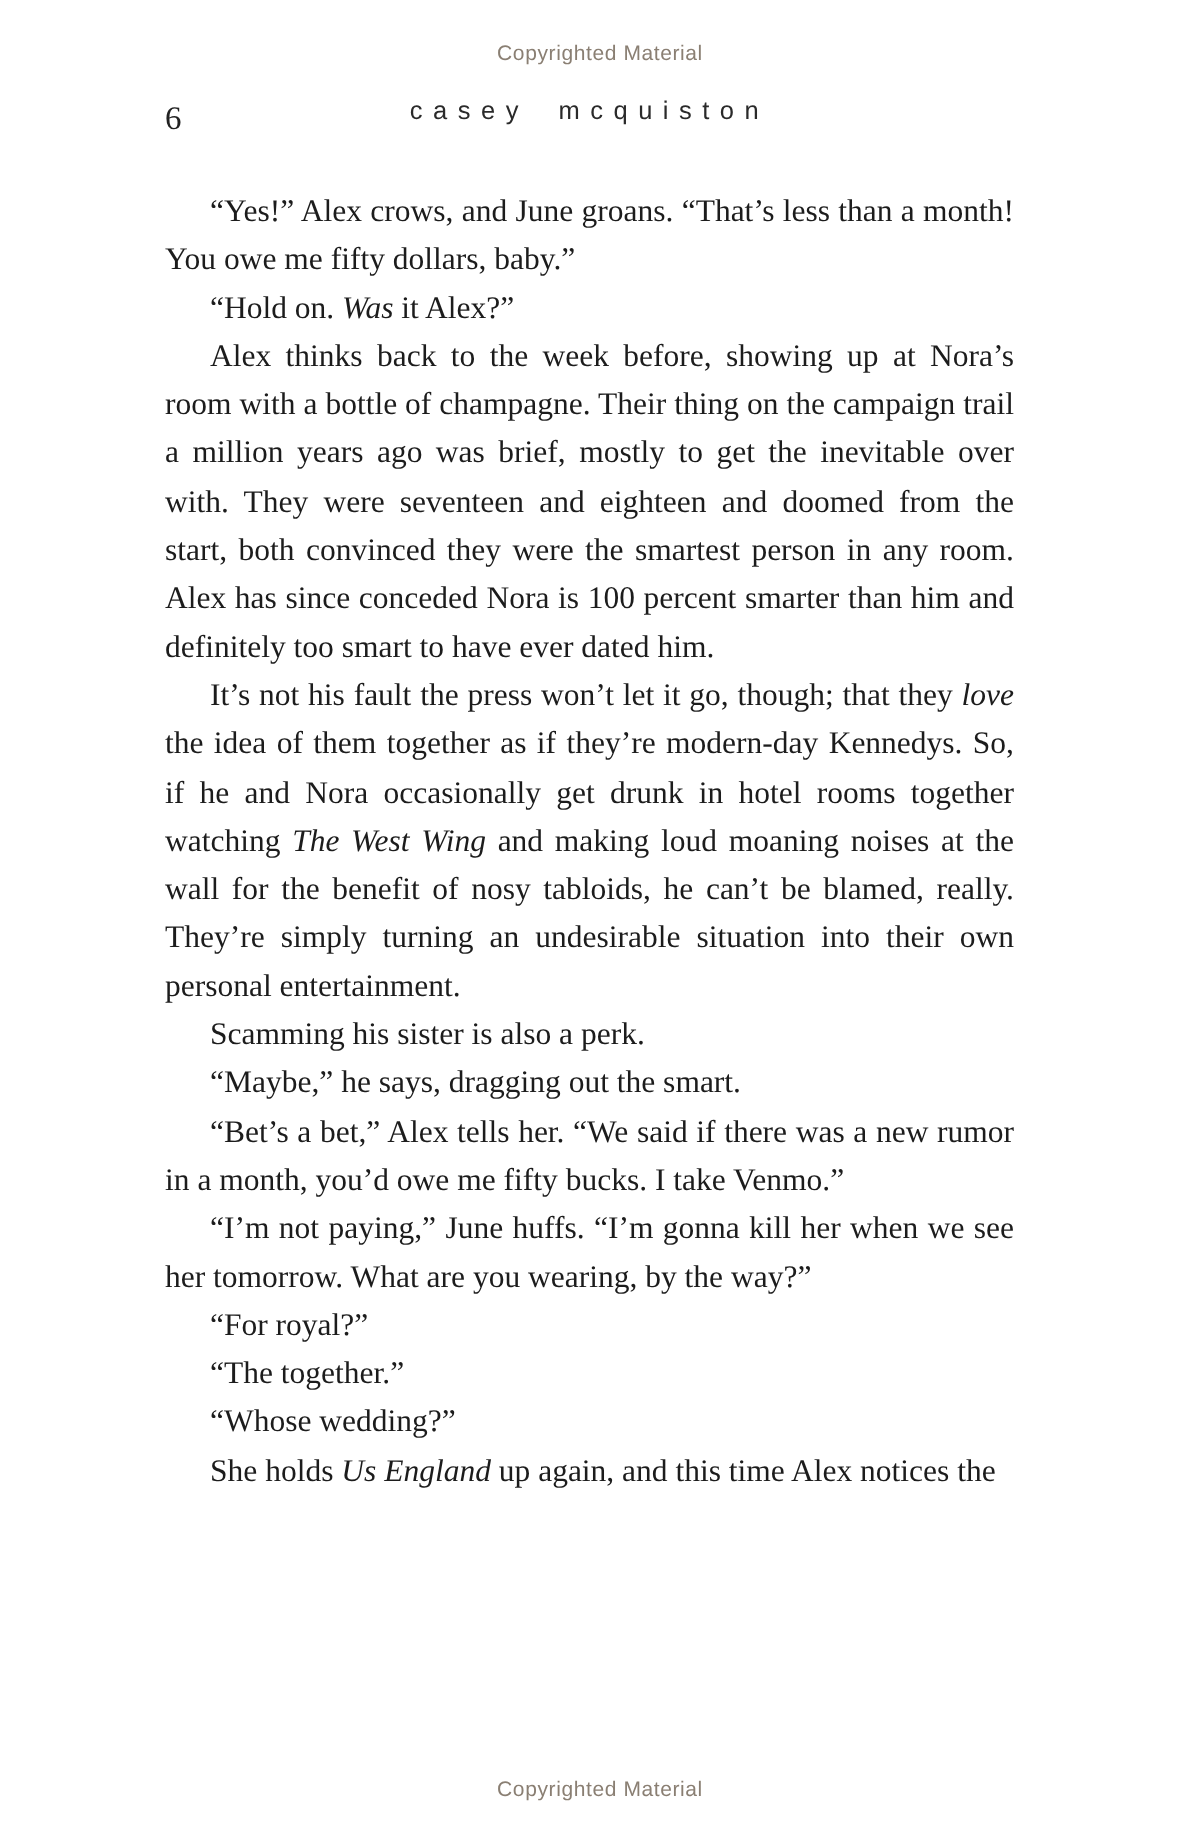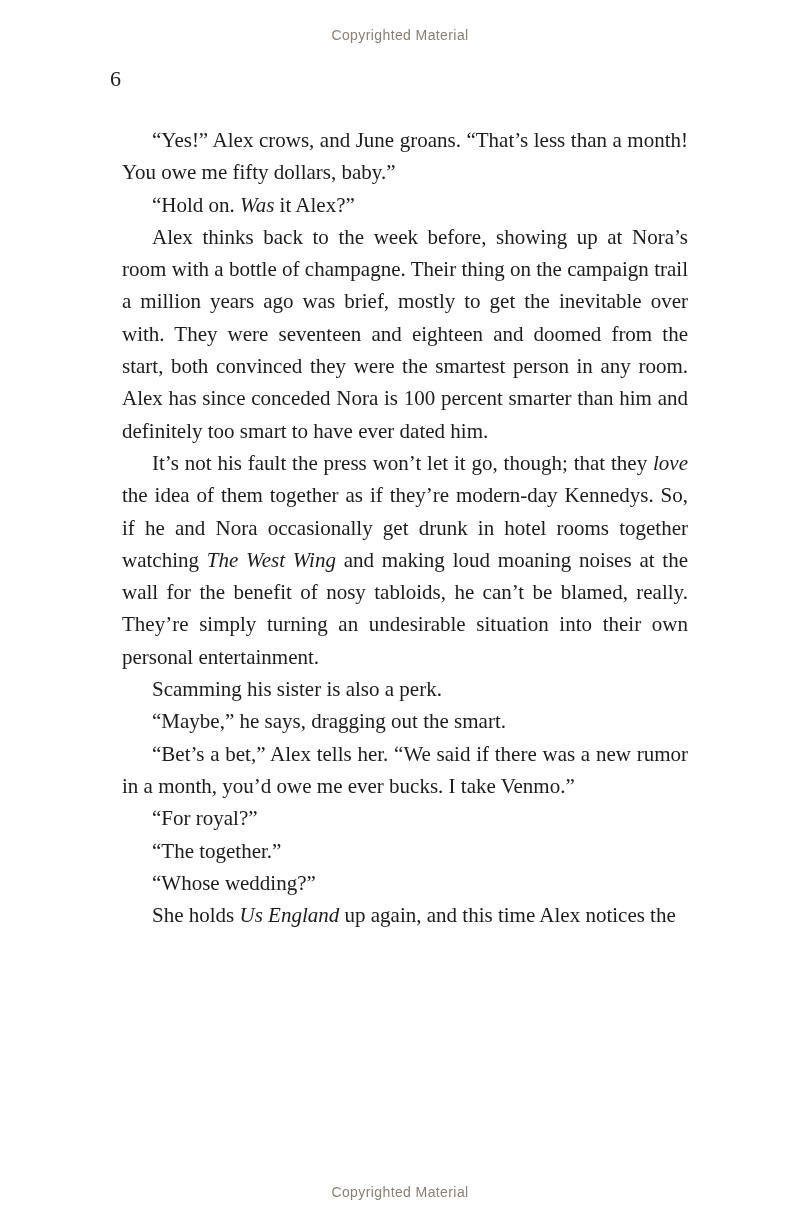--- a/index.html
+++ b/index.html
@@ -48,48 +48,49 @@
     color: #2a2a2a;
   }
   .body-text {
     position: absolute;
     top: 124px;
     left: 110px;
     width: 566px;
     font-size: 21px;
     line-height: 32.3px;
     text-align: justify;
-    margin-left: 12px;
   }
   .body-text p {
     margin: 0;
     padding: 0;
     text-indent: 30px;
   }
   .body-text em { font-style: italic; }
 </style>
 </head>
 <body>
 
 <div class="page">
 
   <div class="notice notice-top">Copyrighted Material</div>
 
   <div class="running-head">
     <span class="page-number">6</span>
+    <span class="author-name">casey mcquiston</span>
   </div>
 
   <div class="body-text">
       <p><span>“Yes!” Alex crows, and June groans. “That’s less than a month! You owe me fifty dollars, baby.”</span></p>
       <p><span>“Hold on. </span><em>Was</em><span> it Alex?”</span></p>
       <p><span>Alex thinks back to the week before, showing up at Nora’s room with a bottle of champagne. Their thing on the campaign trail a million years ago was brief, mostly to get the inevitable over with. They were seventeen and eighteen and doomed from the start, both convinced they were the smartest person in any room. Alex has since conceded Nora is 100 percent smarter than him and definitely too smart to have ever dated him.</span></p>
       <p><span>It’s not his fault the press won’t let it go, though; that they </span><em>love</em><span> the idea of them together as if they’re modern-day Kennedys. So, if he and Nora occasionally get drunk in hotel rooms together watching </span><em>The West Wing</em><span> and making loud moaning noises at the wall for the benefit of nosy tabloids, he can’t be blamed, really. They’re simply turning an undesirable situation into their own personal entertainment.</span></p>
       <p><span>Scamming his sister is also a perk.</span></p>
       <p><span>“Maybe,” he says, dragging out the smart.</span></p>
-      <p><span>“Bet’s a bet,” Alex tells her. “We said if there was a new rumor in a month, you’d owe me ever bucks. I take Venmo.”</span></p>
+      <p><span>“Bet’s a bet,” Alex tells her. “We said if there was a new rumor in a month, you’d owe me fifty bucks. I take Venmo.”</span></p>
+      <p><span>“I’m not paying,” June huffs. “I’m gonna kill her when we see her tomorrow. What are you wearing, by the way?”</span></p>
       <p><span>“For royal?”</span></p>
       <p><span>“The together.”</span></p>
       <p><span>“Whose wedding?”</span></p>
       <p><span>She holds </span><em>Us England</em><span> up again, and this time Alex notices the</span></p>
     </div>
 
   <div class="notice notice-bottom">Copyrighted Material</div>
 
 </div>
 

